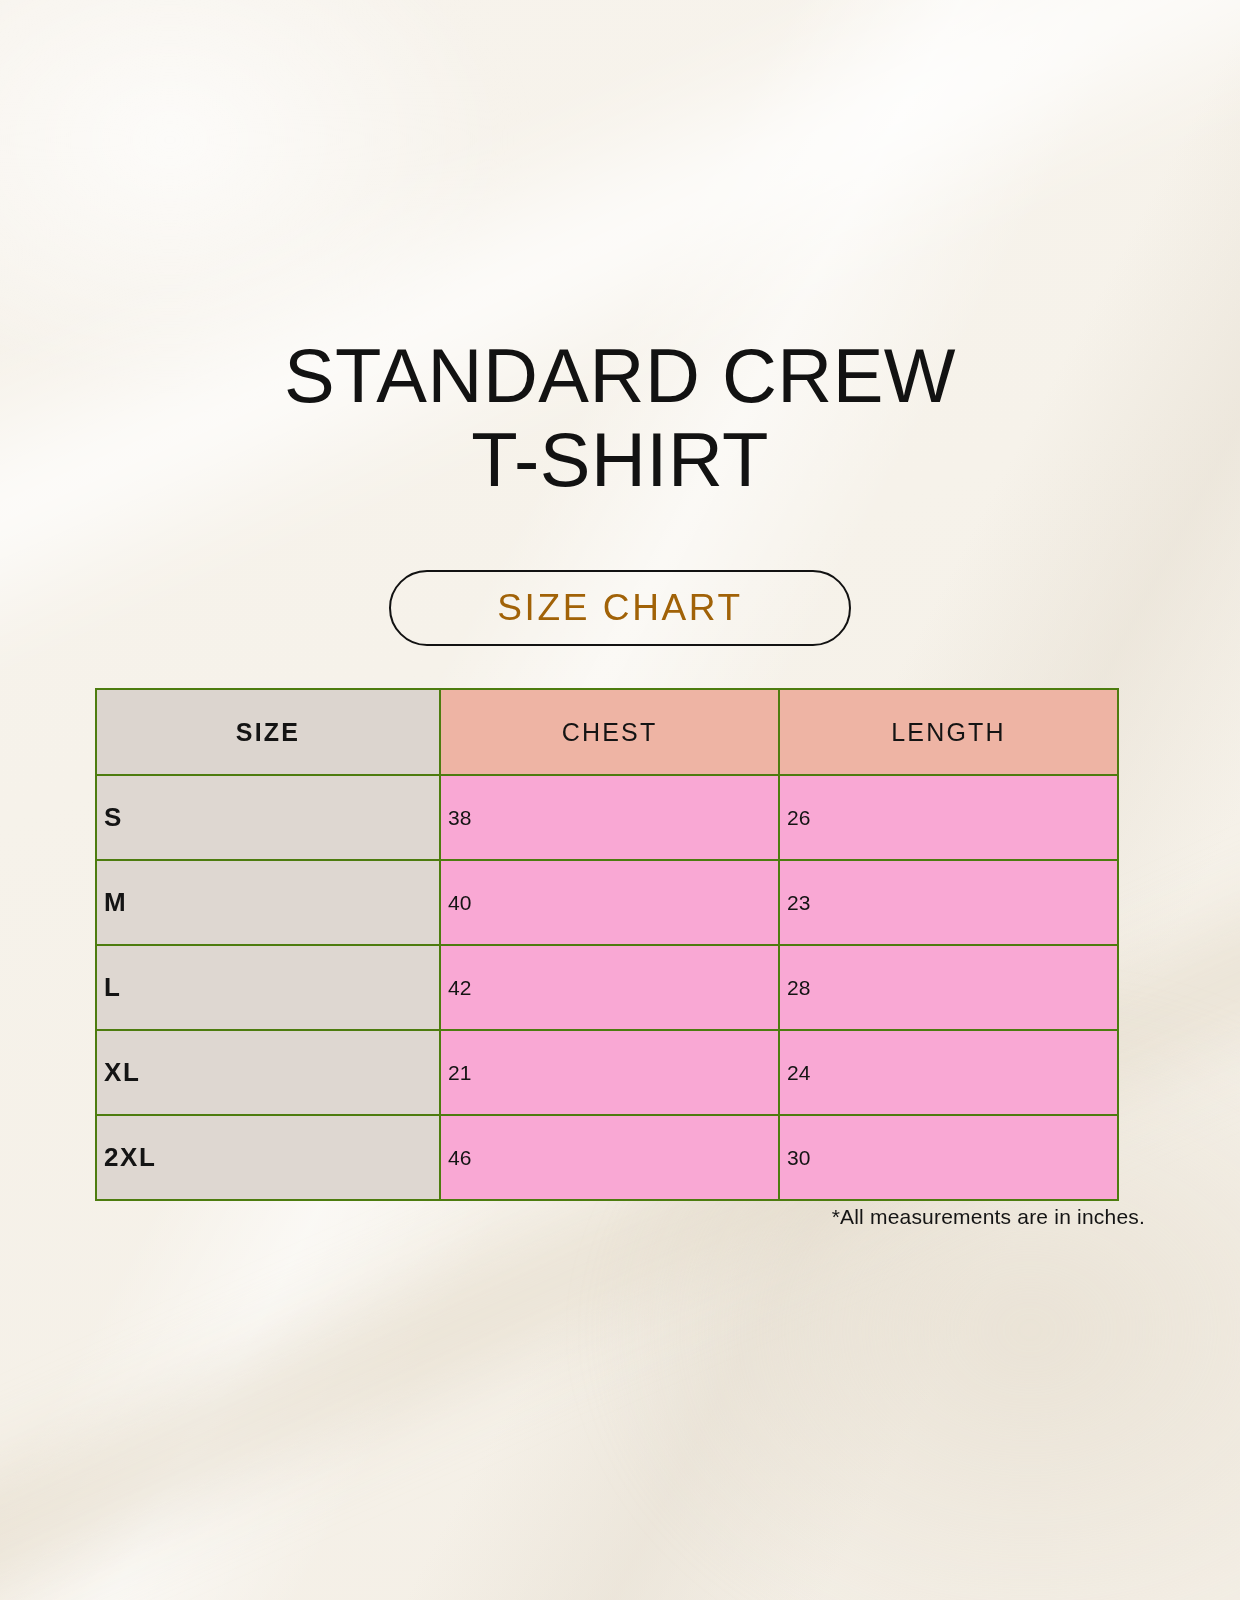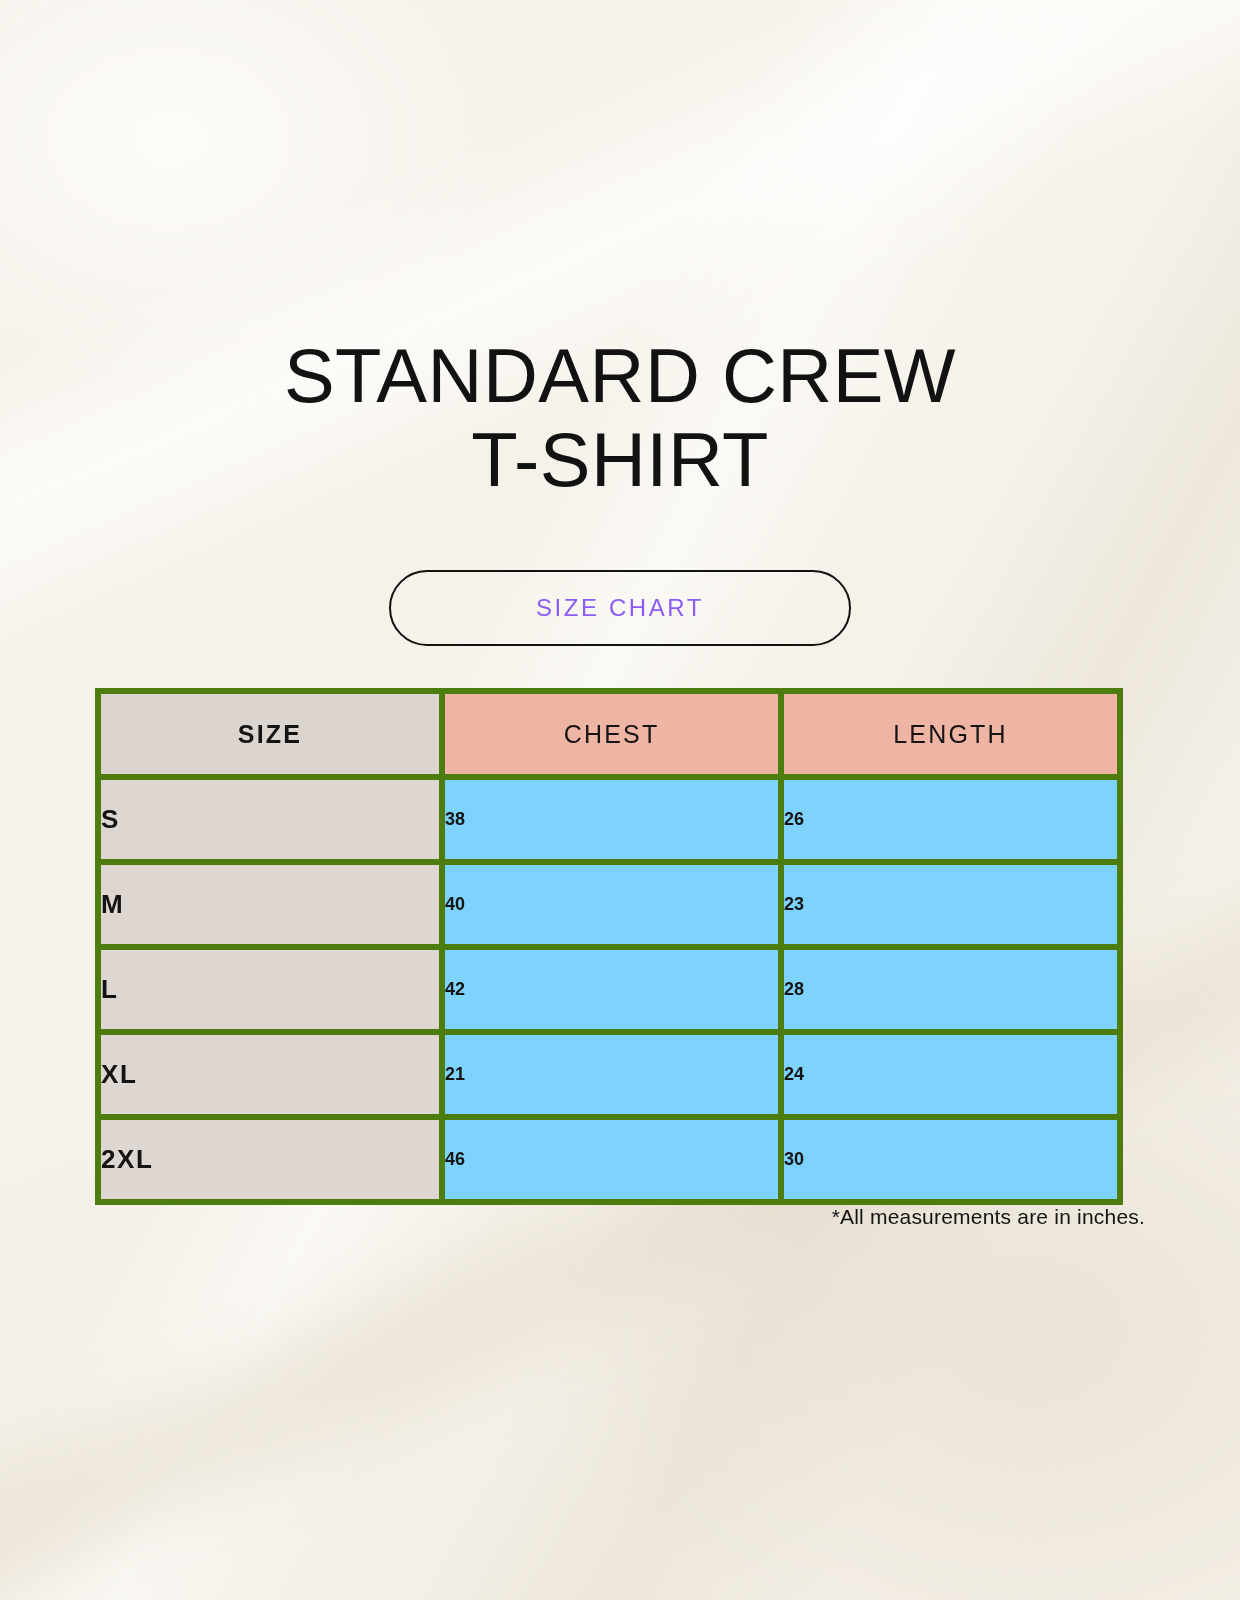--- a/index.html
+++ b/index.html
@@ -96,41 +96,41 @@
     height: 76px;
     border: 2.5px solid #121212;
     border-radius: 40px;
     display: flex;
     align-items: center;
     justify-content: center;
     box-sizing: border-box;
     background: transparent;
   }
   .pill-label {
-    font-size: 24px;
+    font-size: 37px;
     letter-spacing: 2.6px;
-    color: #8b5cf6;
+    color: #a16207;
     font-weight: 400;
   }
 
   .table-wrap {
     position: absolute;
     left: 95px;
     top: 688px;
     width: 1022px;
   }
   table.size-table {
     border-collapse: collapse;
     width: 1022px;
     table-layout: fixed;
   }
   table.size-table td, table.size-table th {
-    border: 6px solid #4d7c0f;
+    border: 2px solid #4d7c0f;
     box-sizing: border-box;
-    padding: 0;
+    padding: 7px;
   }
   col.c-size { width: 344px; }
   col.c-chest { width: 339px; }
   col.c-length { width: 339px; }
 
   th.head-size {
     height: 86px;
     background: #dcd5cf;
     font-size: 25px;
     letter-spacing: 2.2px;
@@ -148,23 +148,23 @@
   td.cell-size {
     height: 85px;
     background: #ded7d1;
     font-size: 26px;
     letter-spacing: 1.6px;
     font-weight: bold;
     color: #141414;
   }
   td.cell-value {
     height: 85px;
-    background: #7dd3fc;
-    font-size: 18px;
-    font-weight: 700;
+    background: #f9a8d4;
+    font-size: 21px;
+    font-weight: 400;
     color: #141414;
   }
 
   .footnote {
     position: absolute;
     right: 95px;
     top: 1205px;
     font-size: 21px;
     color: #141414;
     letter-spacing: 0.2px;

